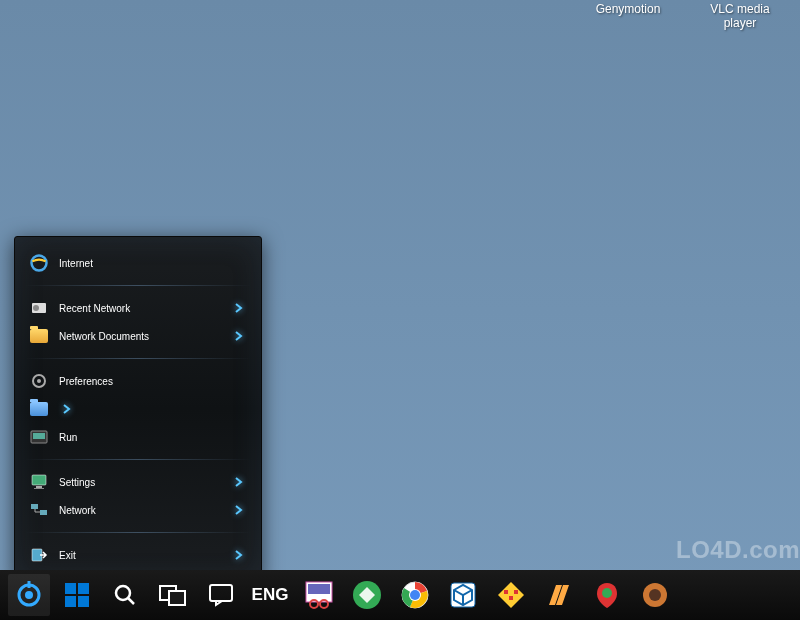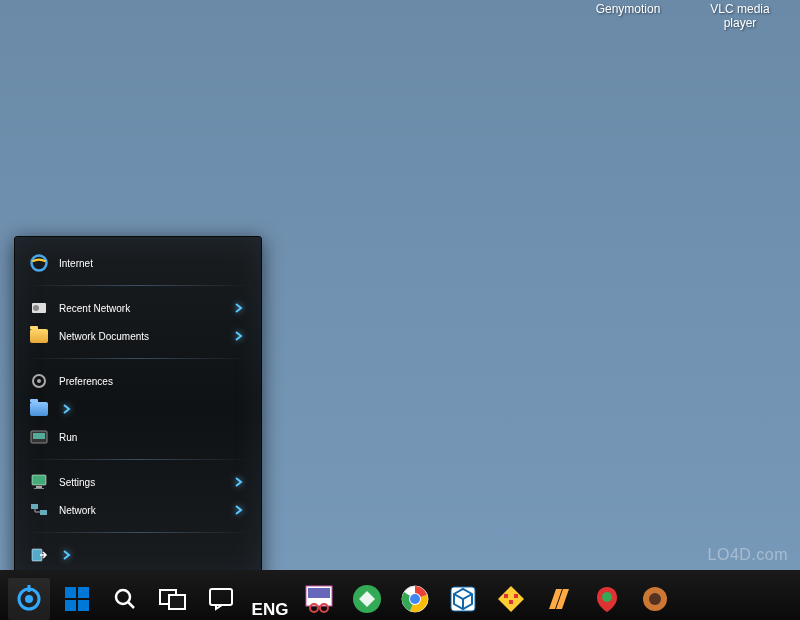--- a/index.html
+++ b/index.html
@@ -75,21 +75,21 @@
     }
     .menu-arrow svg { filter: drop-shadow(0 0 3px rgba(100,200,255,0.8)); }
     .taskbar {
       position: absolute;
       bottom: 0;
       left: 0;
       right: 0;
       height: 50px;
       background: linear-gradient(180deg, #1a1a1a 0%, #0a0a0a 100%);
       display: flex;
-      align-items: flex-end;
+      align-items: center;
       padding: 0 8px;
       gap: 6px;
     }
     .taskbar-item {
       width: 42px;
       height: 42px;
       display: flex;
       align-items: center;
       justify-content: center;
       cursor: pointer;
@@ -102,24 +102,24 @@
       color: white;
       font-weight: bold;
       font-size: 17px;
       width: 44px;
       text-align: center;
       cursor: pointer;
     }
     .watermark {
       position: absolute;
       bottom: 56px;
-      right: 12px;
+      right: 0;
       color: rgba(255,255,255,0.35);
-      font-size: 16px;
-      font-weight: 400;
+      font-size: 24px;
+      font-weight: 700;
       letter-spacing: 0.5px;
     }
     
     .folder-icon { width: 18px; height: 14px; background: linear-gradient(180deg,#ffd76a,#e8a838); border-radius: 2px; position: relative; }
     .folder-icon::before { content:''; position:absolute; top:-3px; left:0; width:8px; height:3px; background:#ffd76a; border-radius:1px 1px 0 0; }
     .folder-icon.blue { background: linear-gradient(180deg,#8ac5ff,#4a90d9); }
     .folder-icon.blue::before { background:#8ac5ff; }
     .ie-icon svg { width: 22px; height: 22px; }
   </style>
 </head>
@@ -245,20 +245,21 @@
   <div class="menu-divider"></div>
 
   <div class="menu-section">
     <div class="menu-item">
       <span class="menu-icon">
         <svg width="18" height="16" viewBox="0 0 18 16">
             <rect x="2" y="2" width="10" height="12" rx="1" fill="#5ac" stroke="#fff" stroke-width="0.5"></rect>
             <path d="M10 8 L16 8 M13 5 L16 8 L13 11" fill="none" stroke="#fff" stroke-width="1.5"></path>
           </svg>
       </span>
+      <span class="menu-label">Exit</span>
       <span class="menu-arrow">
           <svg width="10" height="10" viewBox="0 0 10 10">
             <path d="M2 1 L7 5 L2 9" fill="none" stroke="#5ac8ff" stroke-width="2"></path>
           </svg>
         </span>
     </div>
   </div>
 </div>
 
 <div class="watermark">LO4D.com</div>

